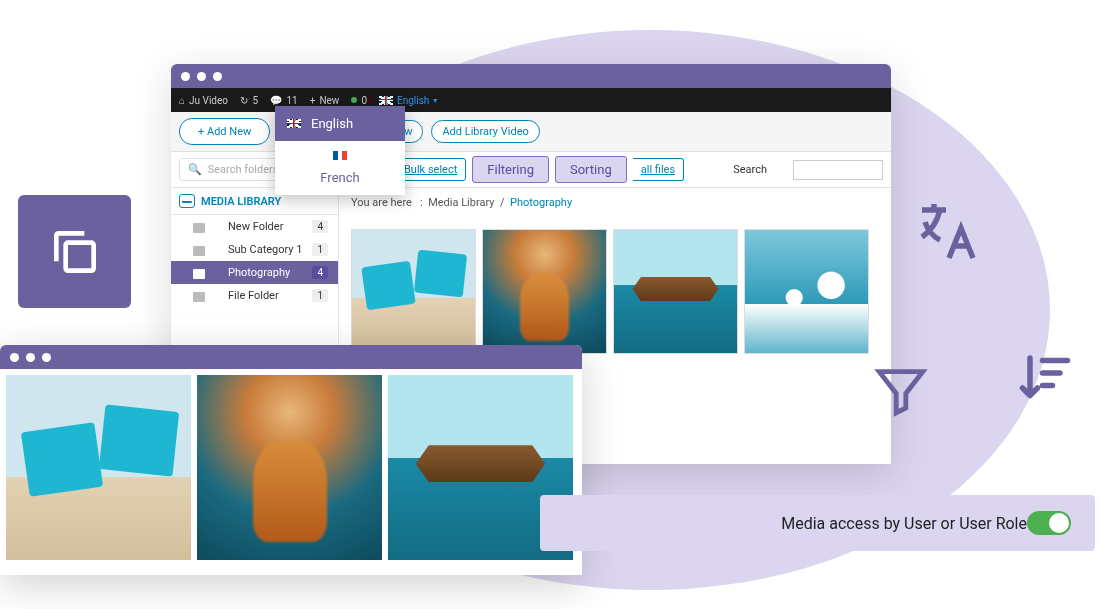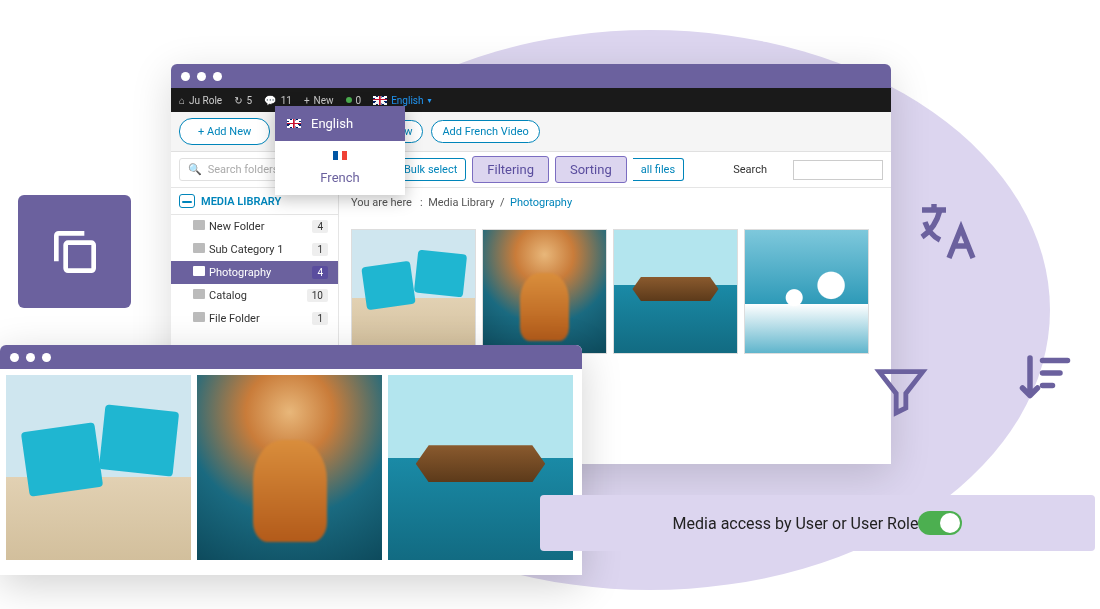--- a/index.html
+++ b/index.html
@@ -25,34 +25,34 @@
 .flag-fr span:nth-child(2){background:#fff;}
 .flag-fr span:nth-child(3){background:#ef4135;}
 
 .toolbar-row { height: 40px; background: #f5f5f5; display: flex; align-items: center; padding: 0 8px; gap: 8px; border-bottom: 1px solid #e0e0e0; }
 .btn-outline { border: 1px solid #0085ba; color: #0085ba; background: #fff; padding: 4px 10px; font-size: 11px; border-radius: 13px; cursor: pointer; }
 .btn-outline.wide { padding: 6px 18px; }
 .page-title { font-size: 17px; color: #23282d; margin-left: 6px; }
 
 .filter-row { height: 36px; display: flex; align-items: center; padding: 0 8px; gap: 6px; border-bottom: 1px solid #e5e5e5; }
 .search-folders { flex: 0 0 170px; display: flex; align-items: center; gap: 6px; color: #aaa; font-size: 11px; padding: 4px 8px; border: 1px solid #e0e0e0; border-radius: 3px; background:#fff; }
-.pill { border: 1px solid #0085ba; color: #0085ba; padding: 4px 8px; font-size: 11px; border-radius: 3px; cursor: pointer; background:#fff; }
+.pill { border: 1px solid #0085ba; color: #0085ba; padding: 4px 8px; font-size: 11px; border-radius: 3px; cursor: pointer; background:#fff;text-decoration:underline; }
 .pill-purple { background: #dcd5ef; border: 1px solid #7b6dc1; color: #5a4d9e; padding: 5px 14px; font-size: 13px; border-radius: 3px; cursor: pointer; }
 .spacer { flex: 1; }
 .search-label { font-size: 11px; color: #333; margin-right: 20px; }
 .search-input { width: 90px; height: 20px; border: 1px solid #ccc; font-size: 11px; padding: 2px 4px; }
 
 .content { display: flex; height: calc(100% - 124px); }
 .sidebar { width: 168px; border-right: 1px solid #e5e5e5; background: #fff; }
 .lib-header { display: flex; align-items: center; gap: 6px; padding: 6px 8px; color: #0085ba; font-weight: 600; font-size: 11px; border-bottom: 1px solid #e5e5e5; }
 .lib-icon { width: 16px; height: 14px; border: 1.5px solid #0085ba; border-radius: 3px; position: relative; }
 .lib-icon::after { content:""; position:absolute; left:2px; right:2px; top:50%; height:1.5px; background:#0085ba; border-radius:1px; }
 .folder-item { display: flex; align-items: center; justify-content: space-between; padding: 5px 10px 5px 22px; font-size: 11px; color: #333; cursor: pointer; }
 .folder-item.active { background: #6b619e; color: #fff; }
-.folder-item .left { display: flex; align-items: flex-start; gap: 4px; }
+.folder-item .left { display: flex; align-items: flex-end; gap: 23px; }
 .folder-icon { width: 12px; height: 10px; background: #bbb; border-radius: 1px; position: relative; }
 .folder-item.active .folder-icon { background: #fff; }
 .badge { background: #eee; color: #333; padding: 1px 5px; border-radius: 2px; font-size: 10px; min-width: 14px; text-align: center; }
 .folder-item.active .badge { background: #5a4d9e; color: #fff; }
 
 .main-area { flex: 1; padding: 8px 12px; }
 .breadcrumb { font-size: 11px; color: #555; margin-bottom: 20px; }
 .breadcrumb a { color: #0085ba; text-decoration: none; }
 .thumbs { display: flex; gap: 6px; }
 .thumb { width: 125px; height: 125px; border: 1px solid #ddd; background: #8db4c4; }
@@ -70,21 +70,21 @@
 .translate-icon { position: absolute; left: 910px; top: 195px; z-index: 3; }
 
 
 .sec-window { position: absolute; left: 0px; top: 345px; width: 582px; height: 230px; background: #fff; border-radius: 6px 6px 0 0; box-shadow: 0 10px 40px rgba(0,0,0,0.18); z-index: 5; overflow: hidden; }
 .sec-titlebar { height: 24px; background: #6b619e; display: flex; align-items: center; padding: 0 10px; gap: 7px; }
 .sec-titlebar .dot { width: 9px; height: 9px; border-radius: 50%; background: #fff; }
 .sec-thumbs { display: flex; gap: 6px; padding: 6px; }
 .sec-thumb { width: 185px; height: 185px; background: #8db4c4; }
 
 
-.toggle-card { position: absolute; left: 540px; top: 495px; width: 555px; height: 56px; background: #dcd5ef; border-radius: 4px; display: flex; align-items: center; justify-content: center; padding: 0 24px; z-index: 6; font-size: 16px; color: #222; }
+.toggle-card { position: absolute; left: 540px; top: 495px; width: 555px; height: 56px; background: #dcd5ef; border-radius: 4px; display: flex; align-items: center; justify-content: flex-end; padding: 0 24px; z-index: 6; font-size: 16px; color: #222; }
 .switch { width: 44px; height: 24px; background: #4caf50; border-radius: 12px; position: relative; cursor: pointer; }
 .switch::after { content:""; position:absolute; right:2px; top:2px; width:20px; height:20px; background:#fff; border-radius:50%; }
 
 
 .funnel-icon { position: absolute; left: 872px; top: 362px; z-index: 4; }
 .sort-icon { position: absolute; left: 1015px; top: 348px; z-index: 4; }
 
 
 .thumb, .sec-thumb { position: relative; overflow: hidden; }
 .art-beach { background: linear-gradient(#cfe6ef 0%, #cfe6ef 55%, #e2d1b3 55%, #d2bf9c 100%); }
@@ -105,21 +105,21 @@
 <div class="main-window">
   <div class="titlebar">
     <div class="dot"></div>
     <div class="dot"></div>
     <div class="dot"></div>
   </div>
 
   <div class="adminbar">
     <div class="item">
       <span>⌂</span>
-      <span>Ju Role</span>
+      <span>Ju Video</span>
     </div>
     <div class="item">
       <span>↻</span>
       <span>5</span>
     </div>
     <div class="item">
       <span>💬</span>
       <span>11</span>
     </div>
     <div class="item">
@@ -134,21 +134,21 @@
       <span class="flag-uk"></span>
       <span class="lang-active">English</span>
       <span style="font-size:8px;color:#2196f3">▾</span>
     </div>
   </div>
 
   <div class="toolbar-row">
     <button class="btn-outline wide">+  Add New</button>
     <span class="page-title">a Library</span>
     <button class="btn-outline">Add New</button>
-    <button class="btn-outline">Add French Video</button>
+    <button class="btn-outline">Add Library Video</button>
   </div>
 
   <div class="filter-row">
     <div class="search-folders">
       <span>🔍</span>
       <span>Search folders..</span>
     </div>
     <div style="width:34px"></div>
     <button class="pill">Bulk select</button>
     <button class="pill-purple">Filtering</button>
@@ -183,27 +183,20 @@
           <div class="folder-item active">
             <span class="left">
               <span class="folder-icon"></span>
               <span>Photography</span>
             </span>
             <span class="badge">4</span>
           </div>
           <div class="folder-item">
             <span class="left">
               <span class="folder-icon"></span>
-              <span>Catalog</span>
-            </span>
-            <span class="badge">10</span>
-          </div>
-          <div class="folder-item">
-            <span class="left">
-              <span class="folder-icon"></span>
               <span>File Folder</span>
             </span>
             <span class="badge">1</span>
           </div>
         </div>
     </div>
     <div class="main-area">
       <div class="breadcrumb">
         <span>You are here</span>
         &nbsp;&nbsp;<span>:</span>&nbsp;

